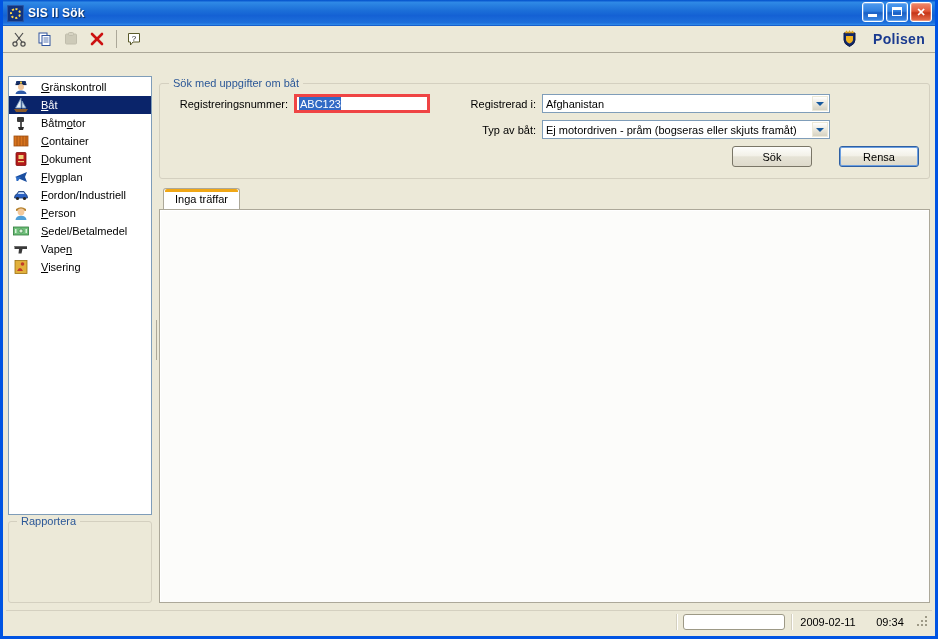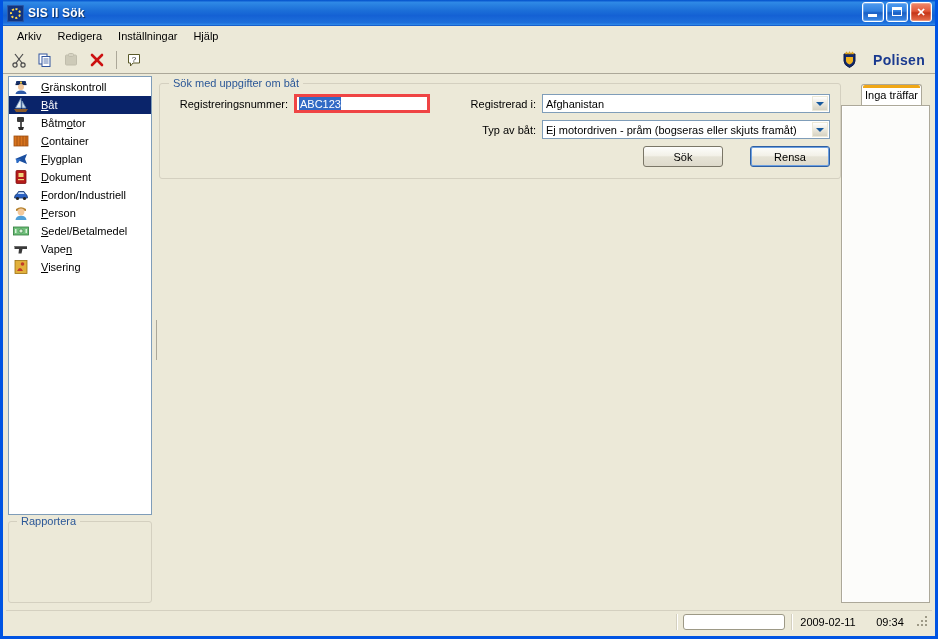--- a/index.html
+++ b/index.html
@@ -228,20 +228,21 @@
     position: absolute;
     left: 2px; top: 50%;
     margin-top: -20px;
     width: 1px; height: 40px;
     background: #aca899;
   }
 
   .content {
     flex: 1;
     display: flex;
+    flex-direction: column;
     padding: 0 2px 2px 0;
     box-sizing: border-box;
   }
 
   
   .groupbox {
     border: 1px solid #d4d0c0;
     border-radius: 3px;
     position: relative;
     background: #ece9d8;
@@ -361,31 +362,30 @@
     min-height: 0;
   }
   .tabstrip {
     display: flex;
     align-items: flex-end;
     height: 20px;
     padding-left: 4px;
   }
   .tab {
     height: 20px;
-    padding: 0 3px;
+    padding: 0 11px;
     font-size: 11px;
     display: flex;
     align-items: center;
     background: #ffffff;
     border: 1px solid #aca899;
     border-bottom: none;
     border-radius: 3px 3px 0 0;
     position: relative;
     cursor: default;
-    margin-left: 16px;
   }
   .tab.active::before {
     content: "";
     position: absolute;
     left: 1px; right: 1px; top: 0;
     height: 3px;
     background: #f0a716;
     border-radius: 2px 2px 0 0;
   }
   .tabpage {
@@ -474,26 +474,20 @@
           </div>
         <div class="win-btn max">
             <span class="box"></span>
           </div>
         <div class="win-btn close">
             <span class="g">✕</span>
           </div>
       </div>
     </div>
 
-    <div class="menubar">
-      <div class="menu-item">Arkiv</div>
-      <div class="menu-item">Redigera</div>
-      <div class="menu-item">Inställningar</div>
-      <div class="menu-item">Hjälp</div>
-    </div>
 
     <div class="toolbar">
       <div class="tbtn">
         <svg width="16" height="16" viewBox="0 0 16 16">
           <line x1="4" y1="2" x2="11" y2="11" stroke="#4a4a4a" stroke-width="1.2"></line>
           <line x1="12" y1="2" x2="5" y2="11" stroke="#4a4a4a" stroke-width="1.2"></line>
           <circle cx="4" cy="13" r="2.1" fill="none" stroke="#4a4a4a" stroke-width="1.2"></circle>
           <circle cx="12" cy="13" r="2.1" fill="none" stroke="#4a4a4a" stroke-width="1.2"></circle>
         </svg>
       </div>
@@ -585,36 +579,36 @@
                 <line x1="10" y1="3" x2="10" y2="13" stroke="#9c4d10" stroke-width="0.8"></line>
                 <line x1="13" y1="3" x2="13" y2="13" stroke="#9c4d10" stroke-width="0.8"></line>
               </svg>
             </span>
             <span class="tree-label"><u>C</u>ontainer</span>
           </div>
 
           <div class="tree-item">
             <span class="ico">
               <svg width="16" height="16" viewBox="0 0 16 16">
-                <path d="M2 8 L14 3 L12 8 L14 13 Z" fill="#1b4fa0"></path>
-                <path d="M3 8 L8 8 L5 12 L3.5 12 Z" fill="#2b6ac4"></path>
-              </svg>
-            </span>
-            <span class="tree-label"><u>F</u>lygplan</span>
-          </div>
-
-          <div class="tree-item">
-            <span class="ico">
-              <svg width="16" height="16" viewBox="0 0 16 16">
                 <rect x="3" y="1.5" width="10" height="13" rx="1" fill="#b51a1a" stroke="#7d0f0f" stroke-width="0.8"></rect>
                 <rect x="5.5" y="4" width="5" height="4" fill="#f0d27a"></rect>
                 <rect x="5" y="10" width="6" height="1.2" fill="#f0d27a"></rect>
               </svg>
             </span>
             <span class="tree-label"><u>D</u>okument</span>
+          </div>
+
+          <div class="tree-item">
+            <span class="ico">
+              <svg width="16" height="16" viewBox="0 0 16 16">
+                <path d="M2 8 L14 3 L12 8 L14 13 Z" fill="#1b4fa0"></path>
+                <path d="M3 8 L8 8 L5 12 L3.5 12 Z" fill="#2b6ac4"></path>
+              </svg>
+            </span>
+            <span class="tree-label"><u>F</u>lygplan</span>
           </div>
 
           <div class="tree-item">
             <span class="ico">
               <svg width="16" height="16" viewBox="0 0 16 16">
                 <path d="M1.5 11 Q1.5 7.5 4 7 L5.5 4.5 H11 L12.5 7 Q14.5 7.5 14.5 11 Z" fill="#2b62c4" stroke="#16386f" stroke-width="0.8"></path>
                 <path d="M5.8 5.3 H10.6 L11.6 7 H4.8 Z" fill="#cfe3fb"></path>
                 <circle cx="4.5" cy="11.5" r="1.6" fill="#222"></circle>
                 <circle cx="11.5" cy="11.5" r="1.6" fill="#222"></circle>
               </svg>

